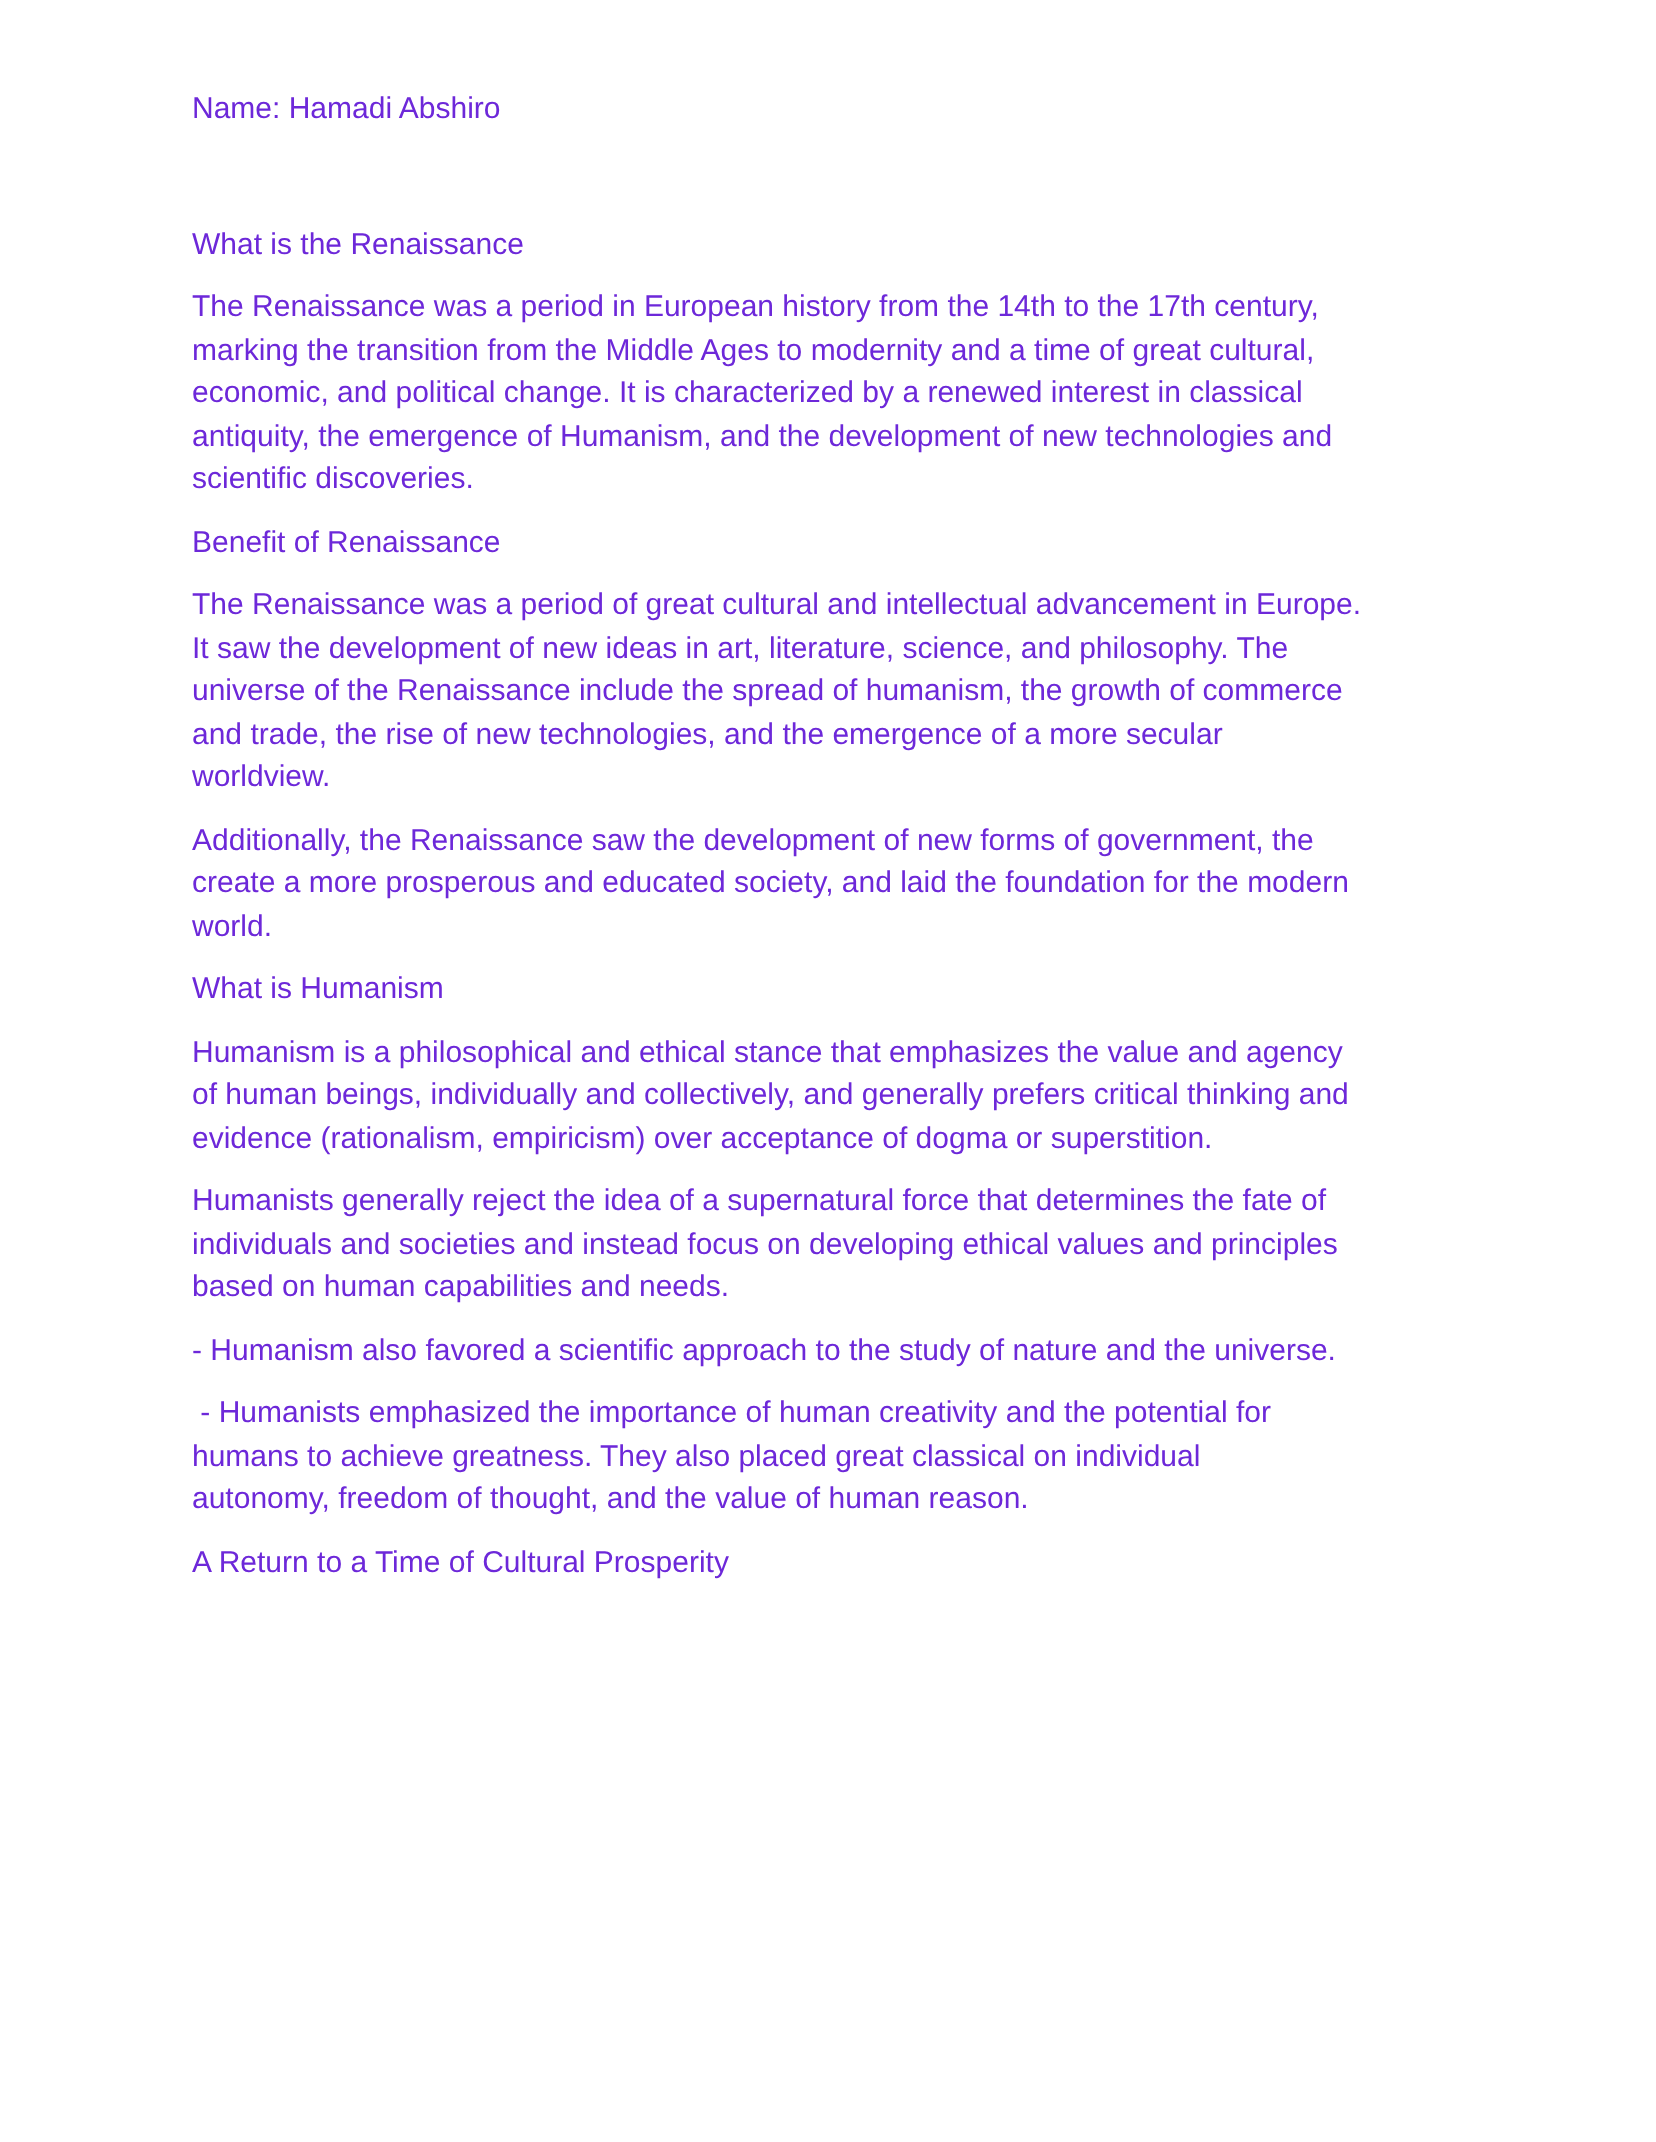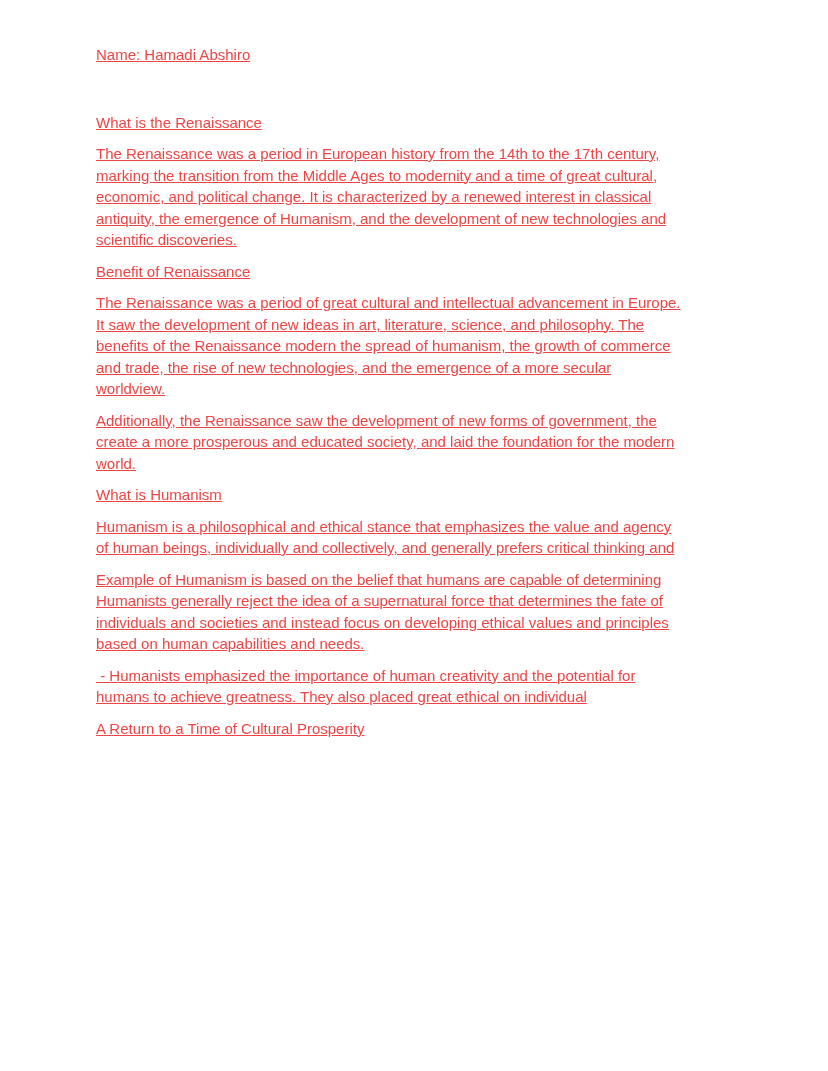--- a/index.html
+++ b/index.html
@@ -32,63 +32,67 @@
   .block:nth-child(2) { margin-top: 46px; }
   .line {
     white-space: pre;
     min-height: 21.5px;
   }
 </style>
 </head>
 <body style="background: rgb(255, 255, 255);">
 
 <div class="page">
-  <div class="doc" style="color: #ef4444; text-decoration: underline;">
+  <div class="doc" style="color: #6d28d9;">
       <div class="block">
         <div class="line">Name: Hamadi Abshiro</div>
       </div>
       <div class="block">
         <div class="line">What is the Renaissance</div>
       </div>
       <div class="block">
         <div class="line">The Renaissance was a period in European history from the 14th to the 17th century,</div>
         <div class="line">marking the transition from the Middle Ages to modernity and a time of great cultural,</div>
         <div class="line">economic, and political change. It is characterized by a renewed interest in classical</div>
         <div class="line">antiquity, the emergence of Humanism, and the development of new technologies and</div>
         <div class="line">scientific discoveries.</div>
       </div>
       <div class="block">
         <div class="line">Benefit of Renaissance</div>
       </div>
       <div class="block">
         <div class="line">The Renaissance was a period of great cultural and intellectual advancement in Europe.</div>
         <div class="line">It saw the development of new ideas in art, literature, science, and philosophy. The</div>
-        <div class="line">benefits of the Renaissance modern the spread of humanism, the growth of commerce</div>
+        <div class="line">universe of the Renaissance include the spread of humanism, the growth of commerce</div>
         <div class="line">and trade, the rise of new technologies, and the emergence of a more secular</div>
         <div class="line">worldview.</div>
       </div>
       <div class="block">
         <div class="line">Additionally, the Renaissance saw the development of new forms of government, the</div>
         <div class="line">create a more prosperous and educated society, and laid the foundation for the modern</div>
         <div class="line">world.</div>
       </div>
       <div class="block">
         <div class="line">What is Humanism</div>
       </div>
       <div class="block">
         <div class="line">Humanism is a philosophical and ethical stance that emphasizes the value and agency</div>
         <div class="line">of human beings, individually and collectively, and generally prefers critical thinking and</div>
+        <div class="line">evidence (rationalism, empiricism) over acceptance of dogma or superstition.</div>
       </div>
       <div class="block">
-        <div class="line">Example of Humanism is based on the belief that humans are capable of determining</div>
         <div class="line">Humanists generally reject the idea of a supernatural force that determines the fate of</div>
         <div class="line">individuals and societies and instead focus on developing ethical values and principles</div>
         <div class="line">based on human capabilities and needs.</div>
       </div>
       <div class="block">
+        <div class="line">- Humanism also favored a scientific approach to the study of nature and the universe.</div>
+      </div>
+      <div class="block">
         <div class="line"> - Humanists emphasized the importance of human creativity and the potential for</div>
-        <div class="line">humans to achieve greatness. They also placed great ethical on individual</div>
+        <div class="line">humans to achieve greatness. They also placed great classical on individual</div>
+        <div class="line">autonomy, freedom of thought, and the value of human reason.</div>
       </div>
       <div class="block">
         <div class="line">A Return to a Time of Cultural Prosperity</div>
       </div>
     </div>
 </div>
 
 </body></html>

